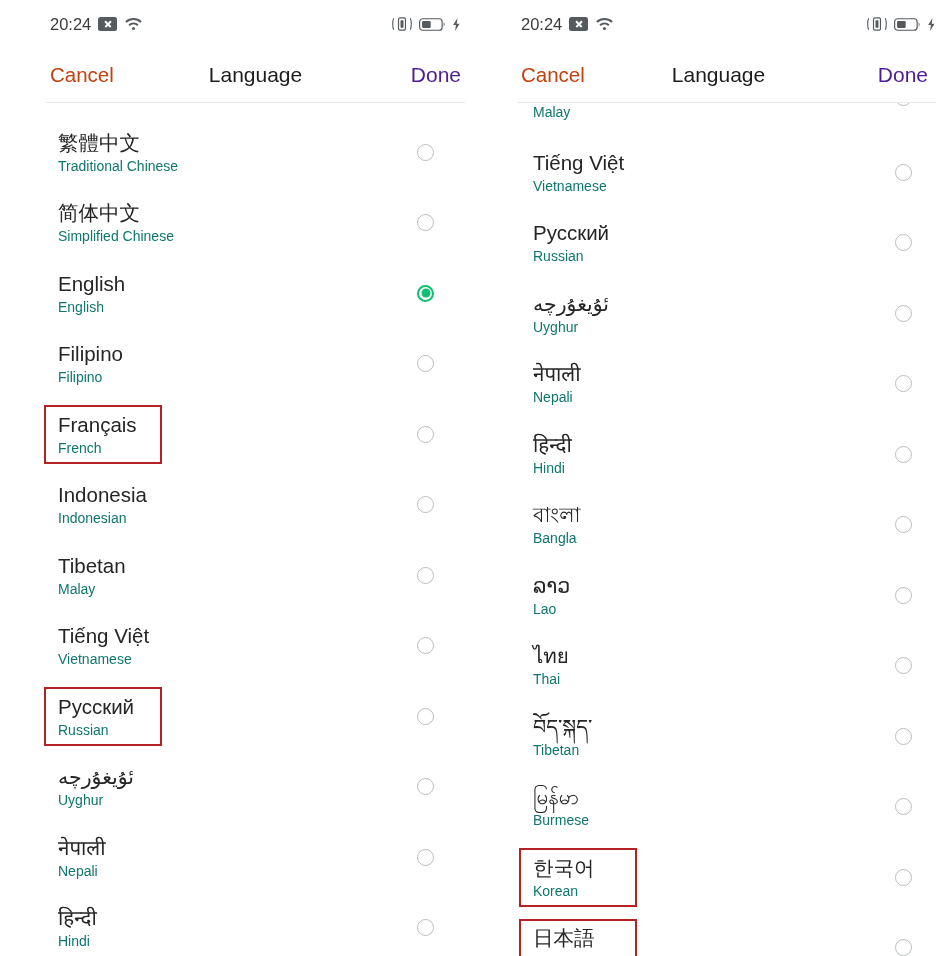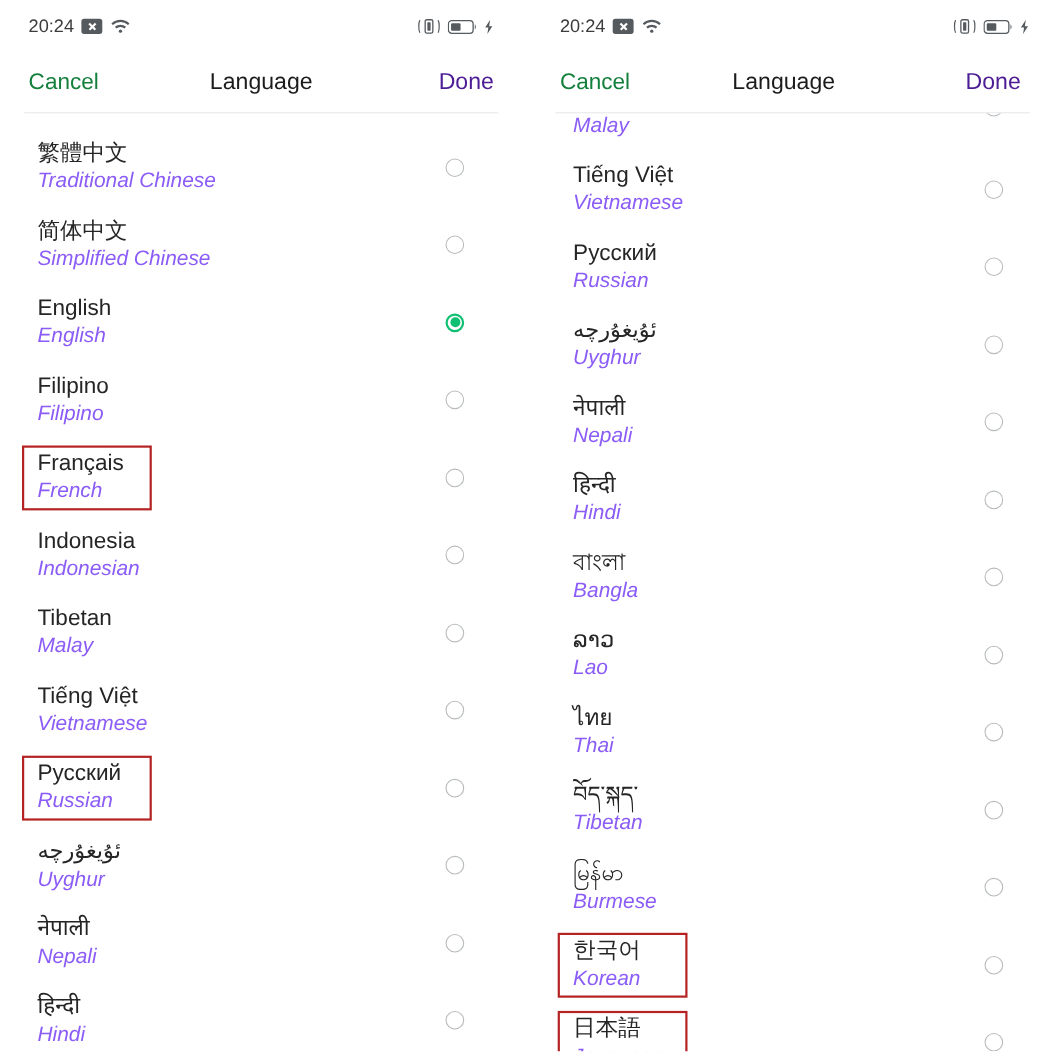--- a/index.html
+++ b/index.html
@@ -7,20 +7,21 @@
     width: 950px;
     height: 956px;
     background: #ffffff;
     font-family: "Liberation Sans", "DejaVu Sans", sans-serif;
     overflow: hidden;
   }
   .screens {
     display: flex;
     width: 950px;
     height: 956px;
+    padding-left: 24px;
   }
   .phone {
     width: 475px;
     height: 956px;
     position: relative;
     background: #ffffff;
     overflow: hidden;
   }
 
   
@@ -66,21 +67,21 @@
   .header {
     height: 54px;
     display: flex;
     align-items: center;
     position: relative;
     padding: 0 26px;
   }
   .phone.right .header { padding: 0 22px 0 34px; }
   .btn-cancel {
     font-size: 20.5px;
-    color: #15803d;
+    color: #c2410c;
     cursor: pointer;
     white-space: nowrap;
   }
   .title {
     position: absolute;
     left: 0; right: 0;
     text-align: center;
     font-size: 21px;
     font-weight: normal;
     color: #1c1c1c;
@@ -114,26 +115,25 @@
   }
   .phone.right .row { padding-left: 46px; }
   .row-texts { display: flex; flex-direction: column; justify-content: center; }
   .native {
     font-size: 20.5px;
     color: #252525;
     line-height: 1.22;
     white-space: nowrap;
   }
   .english {
-    font-size: 19px;
-    color: #8b5cf6;
+    font-size: 14px;
+    color: #0f766e;
     line-height: 1.3;
     margin-top: 2px;
     white-space: nowrap;
-    font-style: italic;
   }
   .radio {
     margin-left: auto;
     margin-right: 53px;
     width: 17px; height: 17px;
     border: 1.6px solid #b9bcbe;
     border-radius: 50%;
     background: #fff;
     flex: 0 0 auto;
     cursor: pointer;

